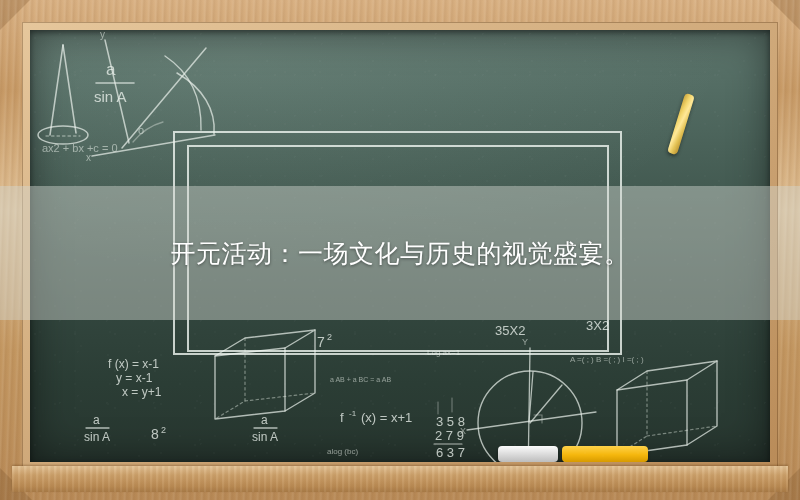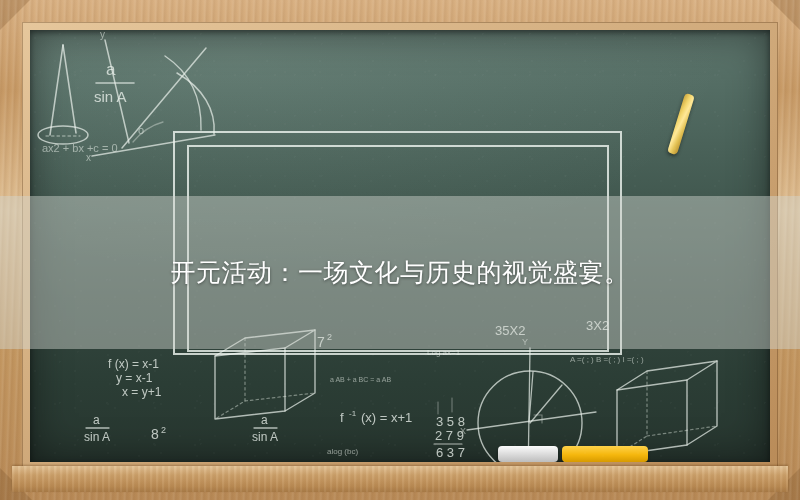--- a/index.html
+++ b/index.html
@@ -235,18 +235,18 @@
 
     <div class="rect-outer" style="left:143px;top:101px;width:445px;height:220px;"></div>
     <div class="rect-inner" style="left:157px;top:115px;width:418px;height:203px;"></div>
 
     <div class="stick" style="left:646px;top:63px;width:10px;height:62px;transform:rotate(17deg);"></div>
 
     <div class="tray-chalk tray-white" style="left:468px;top:416px;width:60px;"></div>
     <div class="tray-chalk tray-yellow" style="left:532px;top:416px;width:86px;"></div>
   </div>
 
-  <div class="band" style="top:196px;height:153px;">
+  <div class="band" style="top:186px;height:134px;">
     <span class="band-title">开元活动：一场文化与历史的视觉盛宴。</span>
   </div>
 
   <div class="ledge"></div>
 </div>
 
 </body></html>

